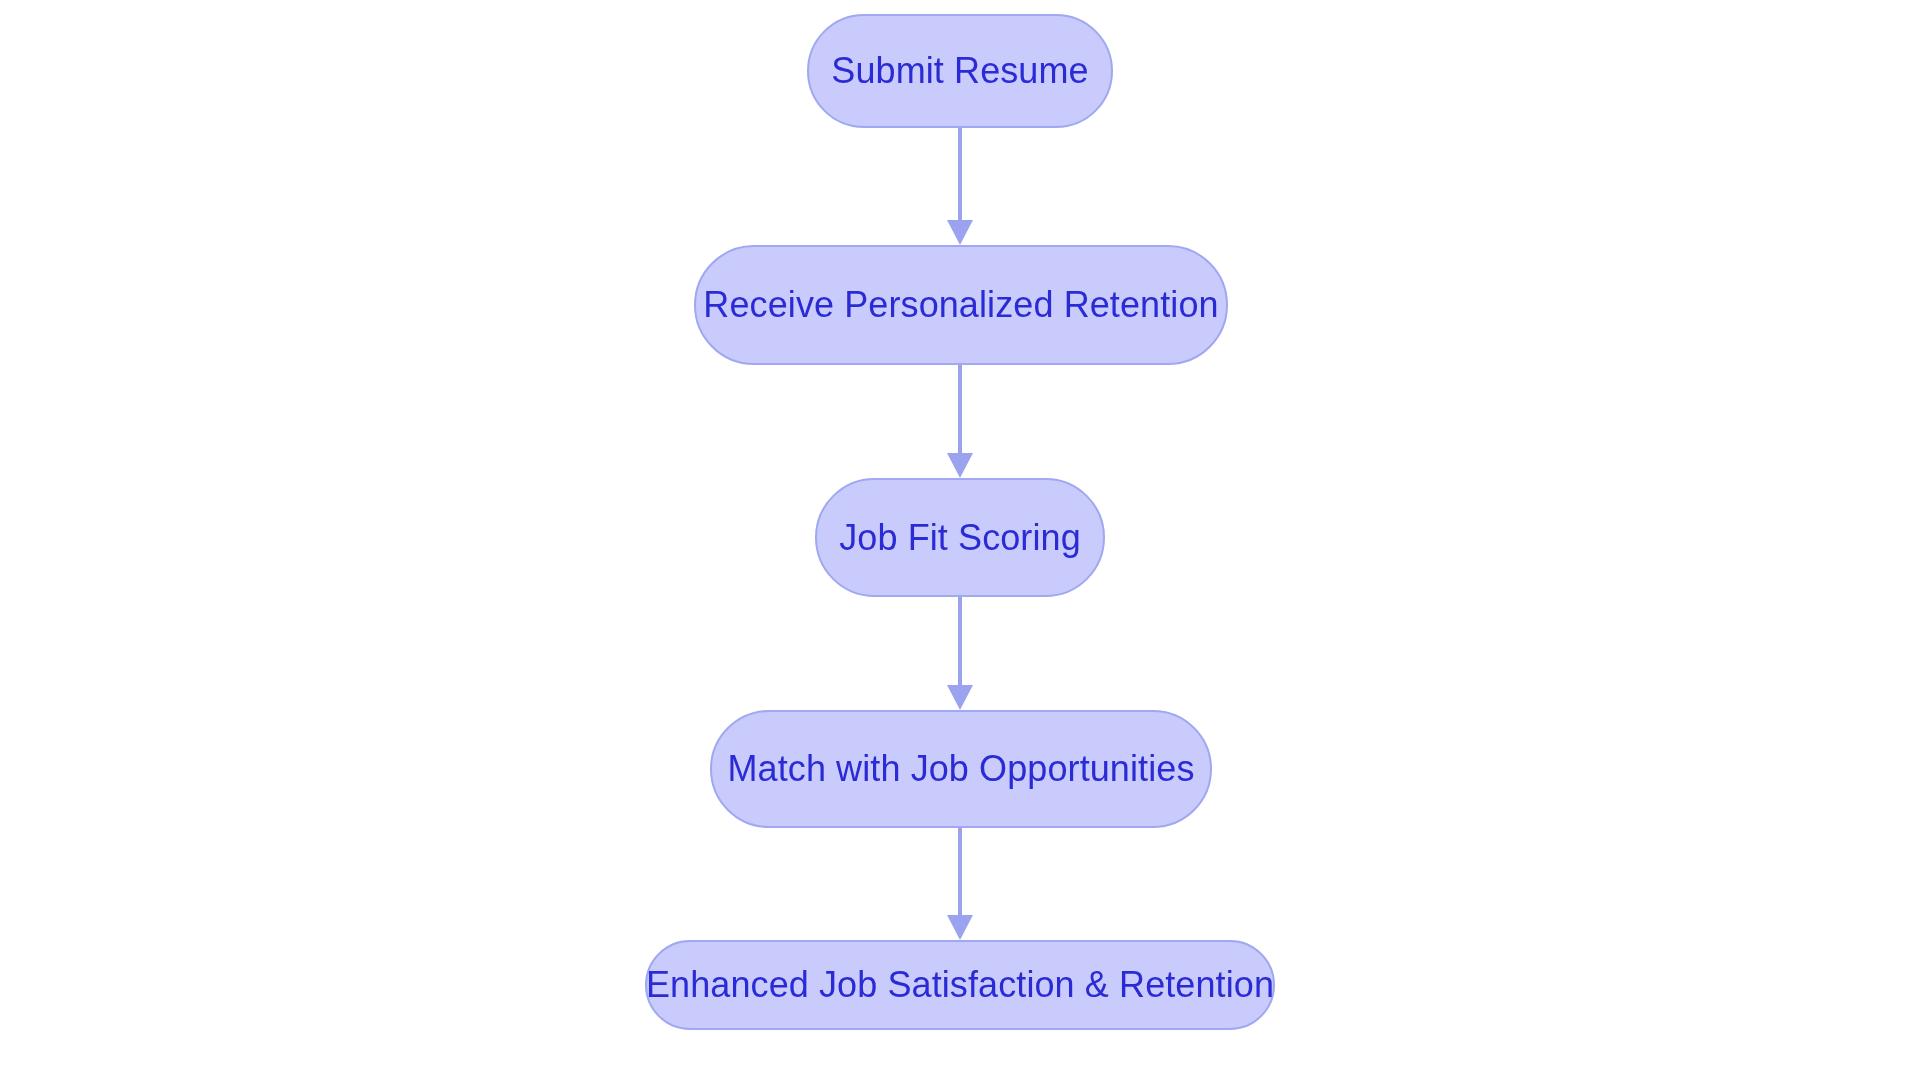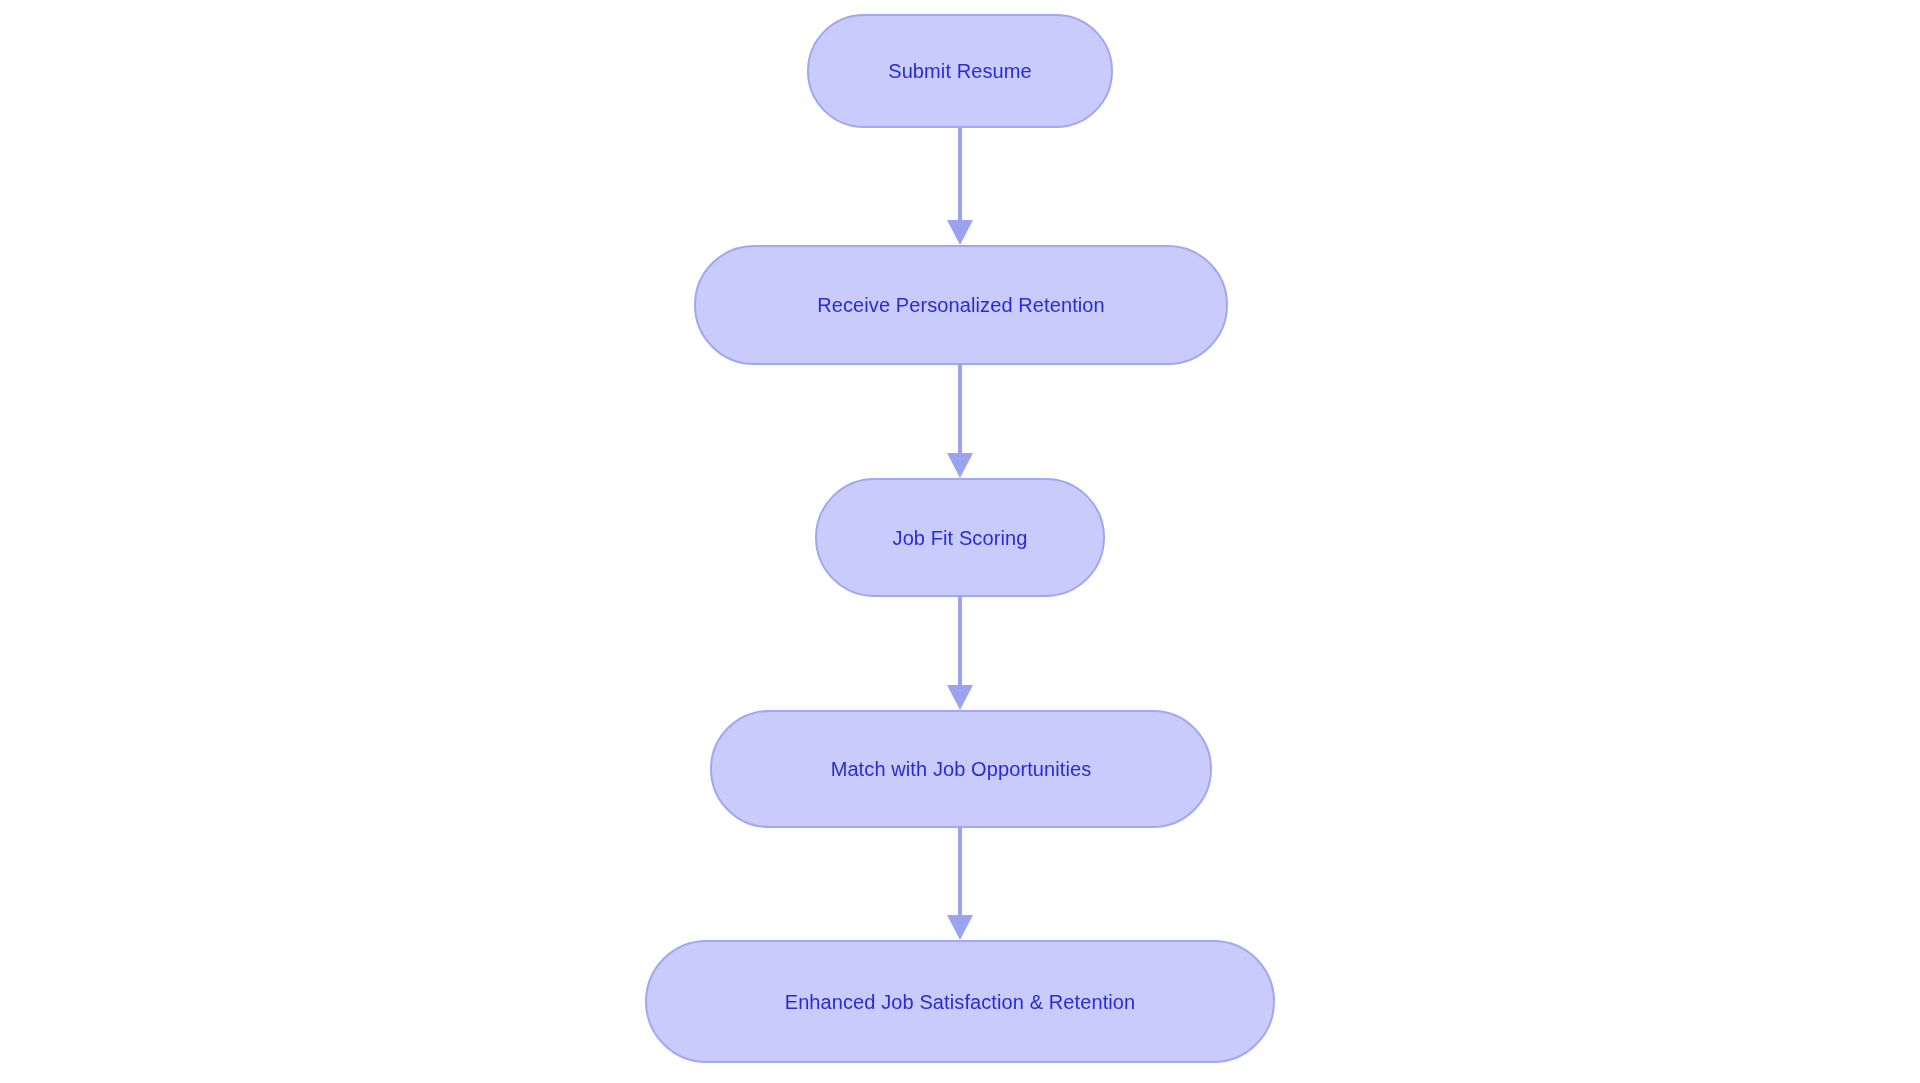--- a/index.html
+++ b/index.html
@@ -26,38 +26,38 @@
   .node {
     position: absolute;
     box-sizing: border-box;
     display: flex;
     align-items: center;
     justify-content: center;
     background: #c8cbfc;
     border: 2px solid #9fa8f0;
     border-radius: 999px;
     color: #2b2bd5;
-    font-size: 20px;
+    font-size: 36px;
     font-weight: 400;
     letter-spacing: 0.1px;
     line-height: 1;
     white-space: nowrap;
     user-select: none;
   }
   .node-label {
     color: #2b2bd5;
     pointer-events: none;
   }
 
   
   #node-0 { left: 807px;  top: 14px;   width: 306px; height: 114px; }
   #node-1 { left: 694px;  top: 245px;  width: 534px; height: 120px; }
   #node-2 { left: 815px;  top: 478px;  width: 290px; height: 119px; }
   #node-3 { left: 710px;  top: 710px;  width: 502px; height: 118px; }
-  #node-4 { left: 645px;  top: 940px;  width: 630px; height: 123px; }
+  #node-4 { left: 645px;  top: 940px;  width: 630px; height: 90px; }
 
   
   .connector {
     position: absolute;
     left: 0;
     top: 0;
     width: 1920px;
     height: 1083px;
     pointer-events: none;
     overflow: visible;

